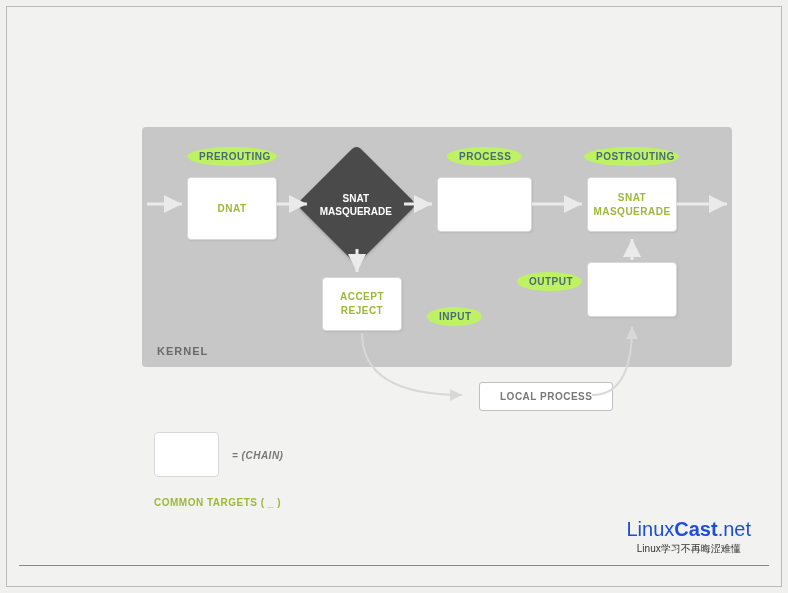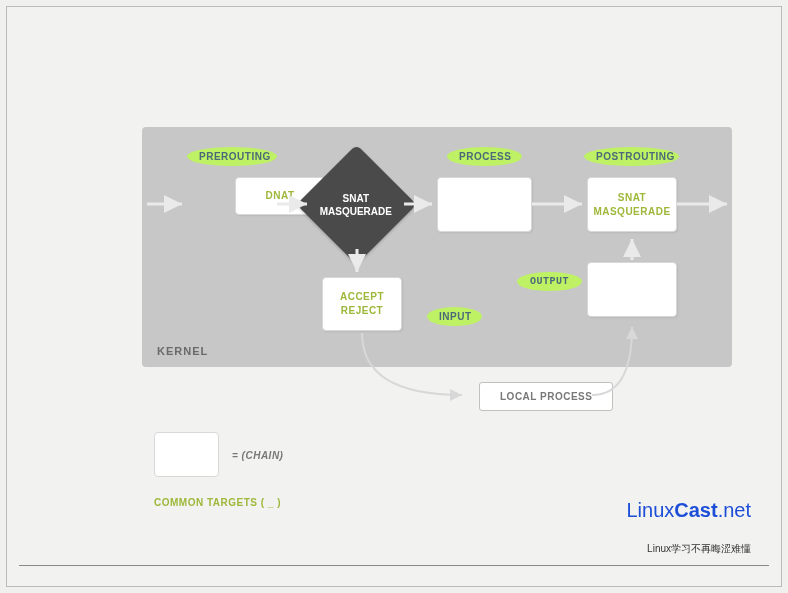--- a/index.html
+++ b/index.html
@@ -137,21 +137,22 @@
     font-size: 20px;
     color: #1d4ed8;
     font-weight: 400;
   }
   .logo-main .cast {
     font-weight: bold;
   }
   .logo-sub {
     font-size: 10px;
     color: #333;
-    margin-top: 20px;
+    margin-top: 1px;
+    text-align: center;
   }
   .hr {
     position: absolute;
     left: 12px;
     right: 12px;
     bottom: 20px;
     height: 1px;
     background: #888;
   }
   .cursor {
@@ -171,23 +172,23 @@
 
   <div class="cursor">➤</div>
 
   <div class="kernel-box">
     <div class="kernel-label">KERNEL</div>
 
     <div class="pill" style="left:45px; top:20px; width:90px;">PREROUTING</div>
     <div class="pill" style="left:305px; top:20px; width:75px;">PROCESS</div>
     <div class="pill" style="left:442px; top:20px; width:95px;">POSTROUTING</div>
     <div class="pill" style="left:285px; top:180px; width:55px;">INPUT</div>
-    <div class="pill" style="left:375px; top:145px; width:65px;font-family:Liberation Mono, monospace;">OUTPUT</div>
-
-    <div class="chain-box" style="left:45px; top:50px; width:90px; height:38px;margin-left:48px;">
+    <div class="pill" style="left:375px; top:145px; width:65px;">OUTPUT</div>
+
+    <div class="chain-box" style="left:45px; top:50px; width:90px; height:63px;">
       <span>DNAT</span>
     </div>
 
     <div class="diamond" style="left:172px; top:35px;">
       <div class="diamond-label">
         <span>SNAT</span><br>
         <span>MASQUERADE</span>
       </div>
     </div>
 

